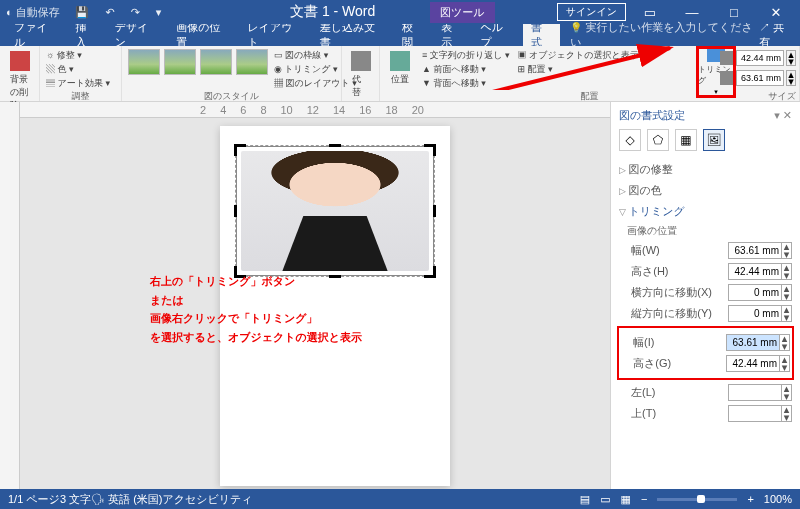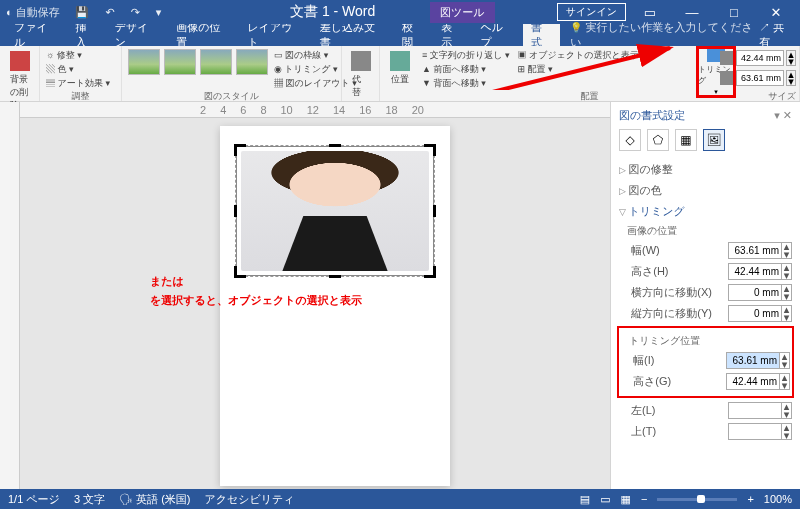--- a/index.html
+++ b/index.html
@@ -66,21 +66,21 @@
 .pane .sect::before{content:"▷ ";font-size:9px;color:#888}
 .pane .sect.open::before{content:"▽ "}
 .pane .sect.open{color:#2b579a}
 .pane .field{display:flex;justify-content:space-between;align-items:center;padding:2px 0 2px 12px;font-size:10px;color:#555}
 .pane .field input{width:54px;height:17px;font-size:10px;border:1px solid #aaa;text-align:right;padding:0 2px}
 .pane .field .sp{width:10px;height:17px;border:1px solid #aaa;border-left:none;font-size:7px;display:flex;flex-direction:column}
 .pane .field .sp span{flex:1;text-align:center;line-height:7px}
 .pane .subhead{font-size:10px;color:#666;padding:2px 0 2px 8px}
 .pane .trimbox{border:2px solid #e00;padding:4px 2px;margin:2px -2px}
 .pane .field input.sel{background:#cce4ff}
-.statusbar{position:absolute;bottom:0;left:0;right:0;height:20px;background:#2b579a;color:#fff;display:flex;align-items:center;padding:0 8px;font-size:10px;gap:14px}
+.statusbar{position:absolute;bottom:0;left:0;right:0;height:20px;background:#2b579a;color:#fff;display:flex;align-items:center;padding:0 8px;font-size:10px;gap:0}
 .statusbar .right{margin-left:auto;display:flex;gap:10px;align-items:center}
 .statusbar .slider{width:80px;height:3px;background:#5a7db8;position:relative}
 .statusbar .slider::after{content:"";position:absolute;left:50%;top:-3px;width:8px;height:8px;background:#fff;border-radius:2px}
 </style>
 </head>
 <body>
 
 <div class="titlebar">
   <div class="qat">
     <span>◐ <span>自動保存</span></span>
@@ -232,21 +232,23 @@
           <div class="crophandle ch-bl2"></div>
         <div class="crophandle ch-br"></div>
           <div class="crophandle ch-br2"></div>
         <div class="crophandle ch-t"></div>
           <div class="crophandle ch-b"></div>
         <div class="crophandle ch-l"></div>
           <div class="crophandle ch-r"></div>
       </div>
     </div>
     <div class="annot">
+      <div>右上の「トリミング」ボタン</div>
       <div>または</div>
+      <div>画像右クリックで「トリミング」</div>
       <div>を選択すると、オブジェクトの選択と表示</div>
     </div>
   </div>
   <div class="pane">
     <div class="title">
         <span>図の書式設定</span>
         <span style="color:#888">▾ ✕</span>
       </div>
     <div class="iconrow">
       <div class="pi">◇</div>
@@ -292,21 +294,20 @@
         <span>縦方向に移動(Y)</span>
         <span style="display:flex">
           <input value="0 mm" style="">
           <div class="sp">
             <span>▴</span>
             <span>▾</span>
           </div>
         </span>
       </div>
     <div class="trimbox">
-      <div class="subhead">トリミング位置</div>
       <div class="field">
           <span>幅(I)</span>
           <span style="display:flex">
             <input class="sel" value="63.61 mm" style="">
             <div class="sp">
               <span>▴</span>
               <span>▾</span>
             </div>
           </span>
         </div>

